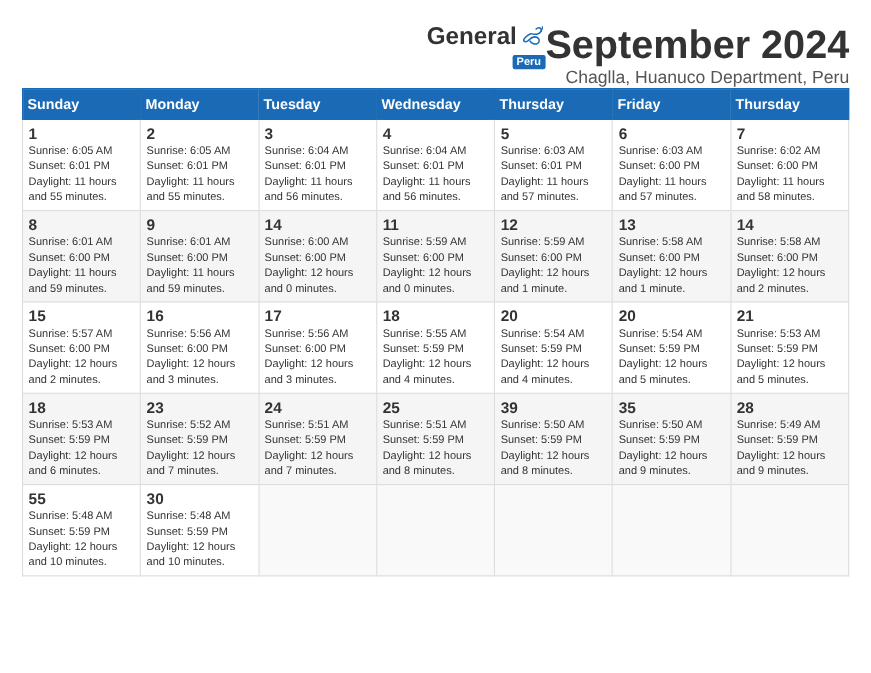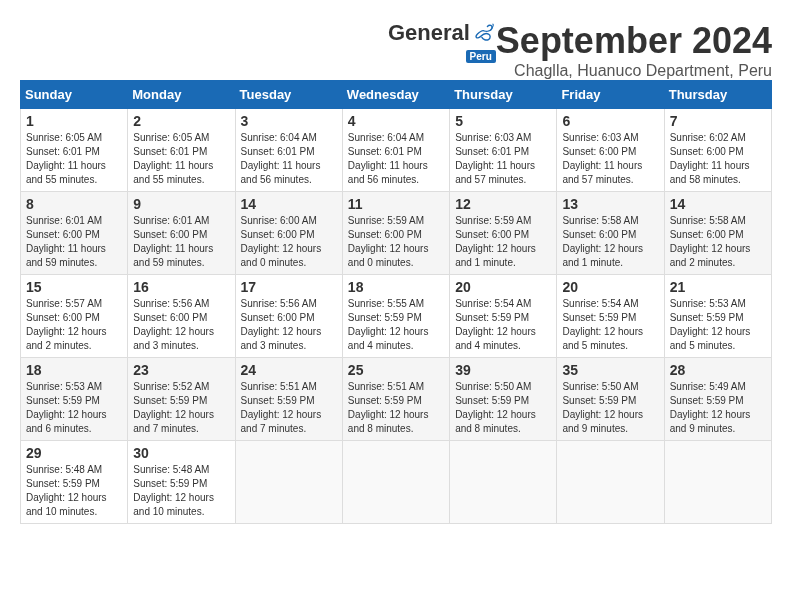--- a/index.html
+++ b/index.html
@@ -236,21 +236,21 @@
           <div class="day-num">35</div>
           <div class="day-info">Sunrise: 5:50 AM<br>Sunset: 5:59 PM<br>Daylight: 12 hours and 9 minutes.</div>
         </td>
         <td>
           <div class="day-num">28</div>
           <div class="day-info">Sunrise: 5:49 AM<br>Sunset: 5:59 PM<br>Daylight: 12 hours and 9 minutes.</div>
         </td>
       </tr>
       <tr>
         <td>
-          <div class="day-num">29</div>
+          <div class="day-num">55</div>
           <div class="day-info">Sunrise: 5:48 AM<br>Sunset: 5:59 PM<br>Daylight: 12 hours and 10 minutes.</div>
         </td>
         <td>
           <div class="day-num">30</div>
           <div class="day-info">Sunrise: 5:48 AM<br>Sunset: 5:59 PM<br>Daylight: 12 hours and 10 minutes.</div>
         </td>
         <td class="empty-cell"></td>
         <td class="empty-cell"></td>
         <td class="empty-cell"></td>
         <td class="empty-cell"></td>

